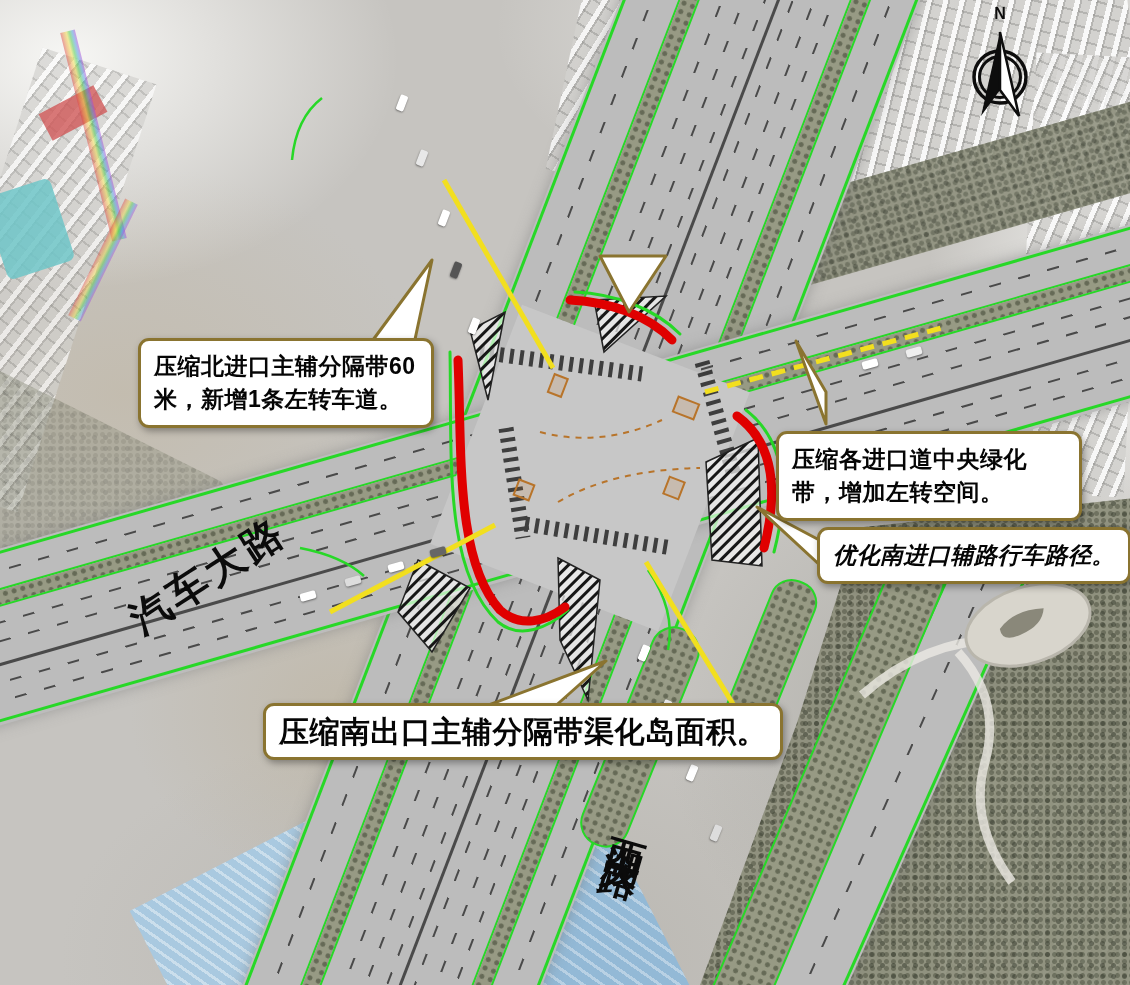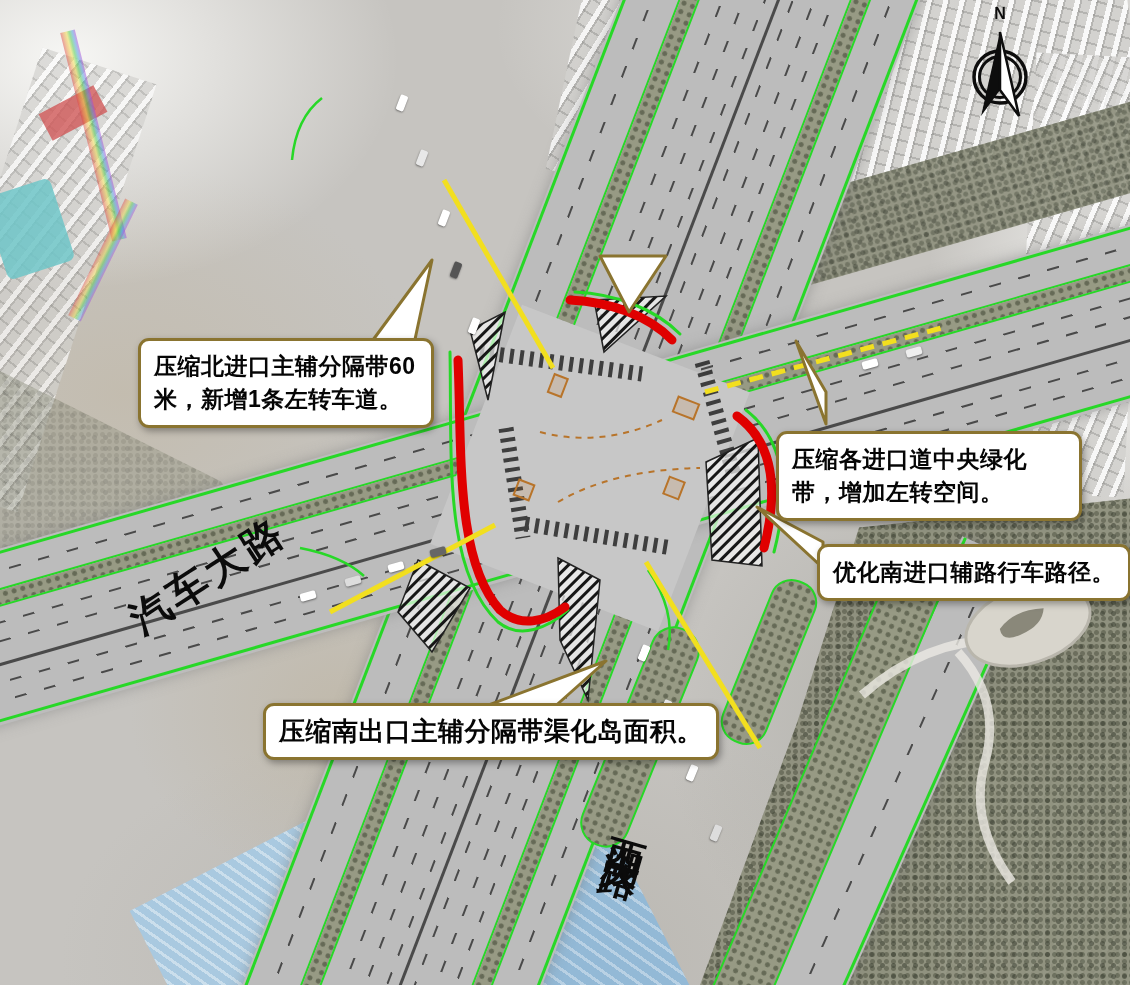--- a/index.html
+++ b/index.html
@@ -216,25 +216,25 @@
 
 
   <div class="callout" style="left:138px;top:338px;width:296px;box-sizing:border-box;">
     <span>压缩北进口主辅分隔带60米，新增1条左转车道。</span>
   </div>
 
   <div class="callout" style="left:776px;top:383px;width:306px;box-sizing:border-box;margin-top:48px;">
     <span>压缩各进口道中央绿化带，增加左转空间。</span>
   </div>
 
-  <div class="callout nowrap" style="left:817px;top:544px;">
+  <div class="callout nowrap" style="left:817px;top:527px;font-style:italic;">
     <span>优化南进口辅路行车路径。</span>
   </div>
 
-  <div class="callout nowrap" style="left:263px;top:703px;font-size:26px;">
+  <div class="callout nowrap" style="left:263px;top:703px;font-size:30px;">
     <span>压缩南出口主辅分隔带渠化岛面积。</span>
   </div>
 
   <div class="roadlabel nowrap" style="left:120px;top:548px;font-size:40px;letter-spacing:4px;transform:rotate(-33deg);">汽车大路</div>
 
   <div class="roadlabel" style="left:608px;top:812px;font-size:38px;letter-spacing:7px;writing-mode:vertical-rl;transform:rotate(16deg);">西湖大路</div>
 
   <div class="compass" style="left:955px;top:6px;width:90px;">
     <div class="n">N</div>
     <svg width="90" height="100" viewBox="0 0 90 100">

